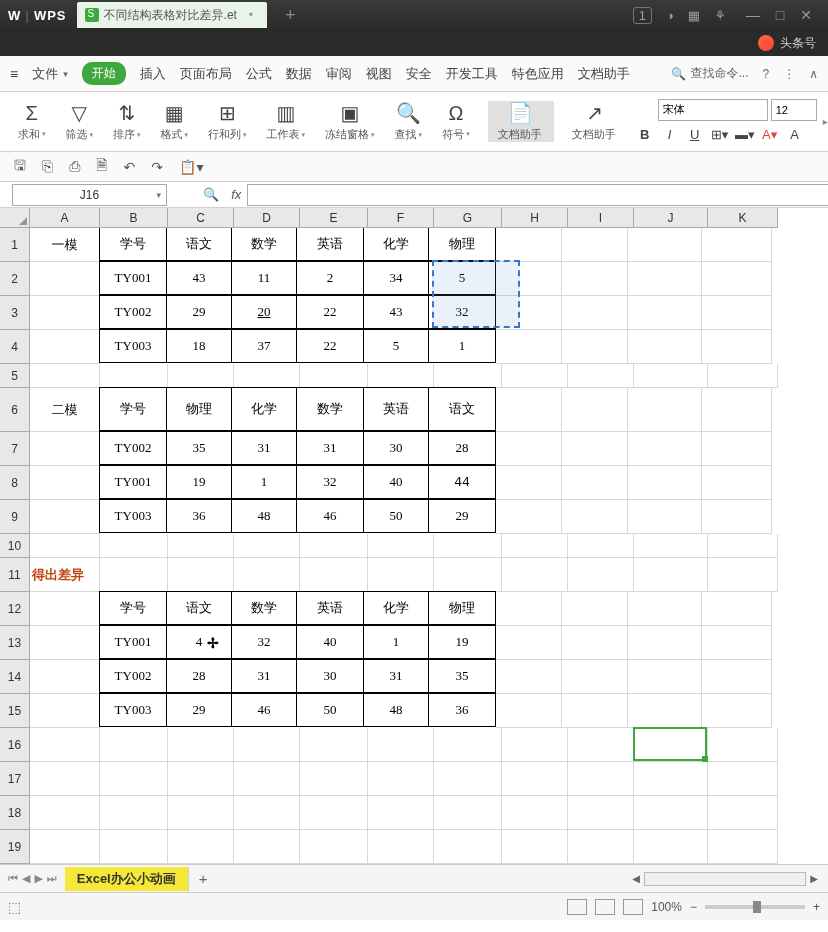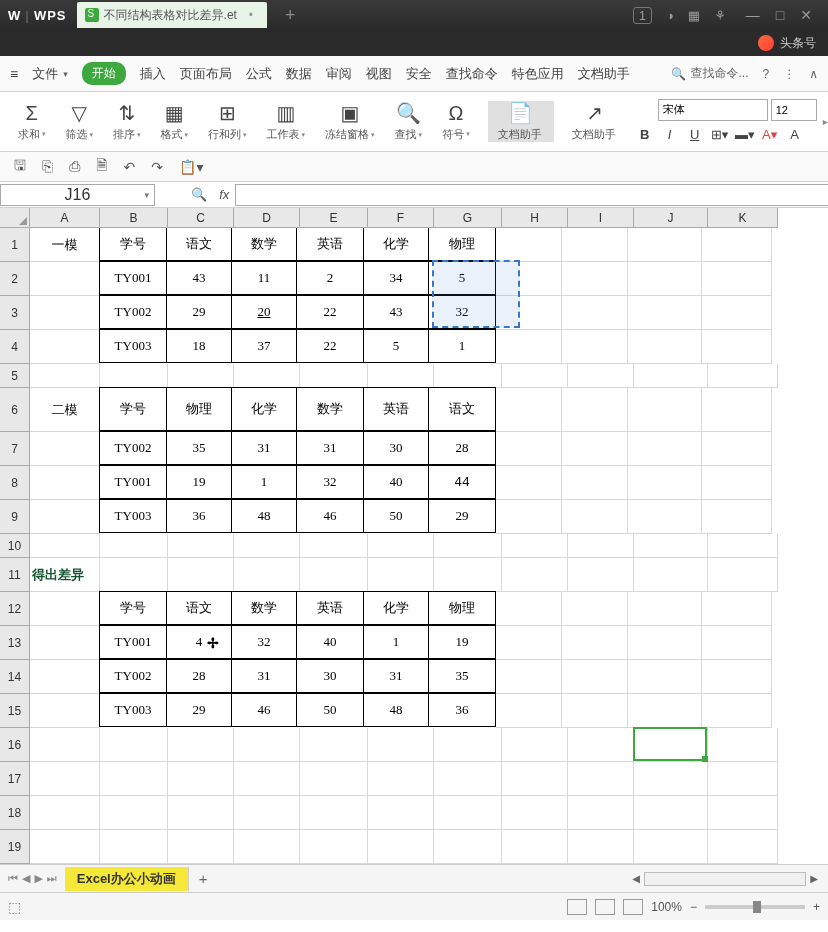--- a/index.html
+++ b/index.html
@@ -50,39 +50,39 @@
 .fmt-btn.italic { font-style: italic; }
 .fmt-btn.underline { text-decoration: underline; }
 .toolbar-end { margin-left: auto; padding-right: 6px; color: #888; font-size: 10px; }
 
 
 .quick-access { height: 30px; background: #fafafa; border-bottom: 1px solid #d0d0d0; display: flex; align-items: center; gap: 16px; padding: 0 14px; color: #555; }
 .qa-icon { font-size: 14px; cursor: pointer; }
 
 
 .formula-bar { height: 26px; background: #fff; border-bottom: 1px solid #d0d0d0; display: flex; align-items: center; }
-.name-box { width: 155px; border: 1px solid #aaa; height: 22px; margin-left: 0; display: flex; align-items: center; justify-content: center; position: relative; font-size: 16px; }
+.name-box { width: 155px; border: 1px solid #aaa; height: 22px; margin-left: 12px; display: flex; align-items: center; justify-content: center; position: relative; font-size: 12px; }
 .name-box::after { content: "▾"; position: absolute; right: 5px; font-size: 9px; color: #777; }
 .fb-gap { width: 30px; }
 .fb-icon { font-size: 13px; margin: 0 6px; color: #555; }
 .fb-input { flex: 1; height: 22px; border: 1px solid #aaa; border-right: none; margin-right: 0; }
 
 
 .grid-wrap { position: relative; height: 656px; overflow: hidden; background: #fff; }
 .corner { position: absolute; left: 0; top: 0; width: 30px; height: 20px; background: #e8e8e8; border-right: 1px solid #aaa; border-bottom: 1px solid #aaa; z-index: 3; }
 .corner::before { content:""; position:absolute; right:2px; bottom:2px; border-left: 8px solid transparent; border-bottom: 8px solid #999; }
 .col-headers { position: absolute; left: 30px; top: 0; height: 20px; display: flex; z-index: 2;}
 .ch { height: 20px; background: #e8e8e8; border-right: 1px solid #aaa; border-bottom: 1px solid #aaa; display: flex; align-items: center; justify-content: center; font-size: 12px; color: #333; }
 .row-headers { position: absolute; left: 0; top: 20px; width: 30px; z-index: 2; }
 .rh { width: 30px; background: #e8e8e8; border-right: 1px solid #aaa; border-bottom: 1px solid #aaa; display: flex; align-items: center; justify-content: center; font-size: 12px; color: #333; }
 .cells { position: absolute; left: 30px; top: 20px; }
 .row { display: flex; }
 .cell { border-right: 1px solid #d8d8d8; border-bottom: 1px solid #d8d8d8; display: flex; align-items: center; justify-content: center; font-size: 13px; font-family: "SimSun", serif; color: #000; overflow: visible; white-space: nowrap; }
 .cell.bordered { border: 1px solid #000; margin: -1px 0 0 -1px; position: relative; z-index: 1; }
-.cell.red { color: #14532d; font-weight: bold; justify-content: flex-start; padding-left: 2px;}
+.cell.red { color: #c2410c; font-weight: bold; justify-content: flex-start; padding-left: 2px;}
 .cell.title { justify-content: center; }
 
 
 .selection { position: absolute; border: 2px solid #3da83d; pointer-events: none; z-index: 4; }
 .selection::after { content:""; position: absolute; right: -3px; bottom: -3px; width: 6px; height: 6px; background: #3da83d; }
 .copy-sel { position: absolute; border: 2px dashed #3876c8; background: rgba(80,140,220,0.12); pointer-events: none; z-index: 3; }
 
 
 .cross { position: absolute; font-size: 14px; font-weight: bold; color: #000; pointer-events: none; z-index: 5; }
 
@@ -142,21 +142,21 @@
     </span>
   <span class="menu-btn file-btn">文件</span>
   <span class="start-btn">开始</span>
   <span class="menu-item">插入</span>
   <span class="menu-item">页面布局</span>
   <span class="menu-item">公式</span>
   <span class="menu-item">数据</span>
   <span class="menu-item">审阅</span>
   <span class="menu-item">视图</span>
   <span class="menu-item">安全</span>
-  <span class="menu-item">查找命令</span>
+  <span class="menu-item">开发工具</span>
   <span class="menu-item">特色应用</span>
   <span class="menu-item">文档助手</span>
   <div class="menu-right">
     <div class="search-cmd">
       <span>🔍</span>
       <span>查找命令...</span>
     </div>
     <span>?</span>
     <span>⋮</span>
     <span>∧</span>

